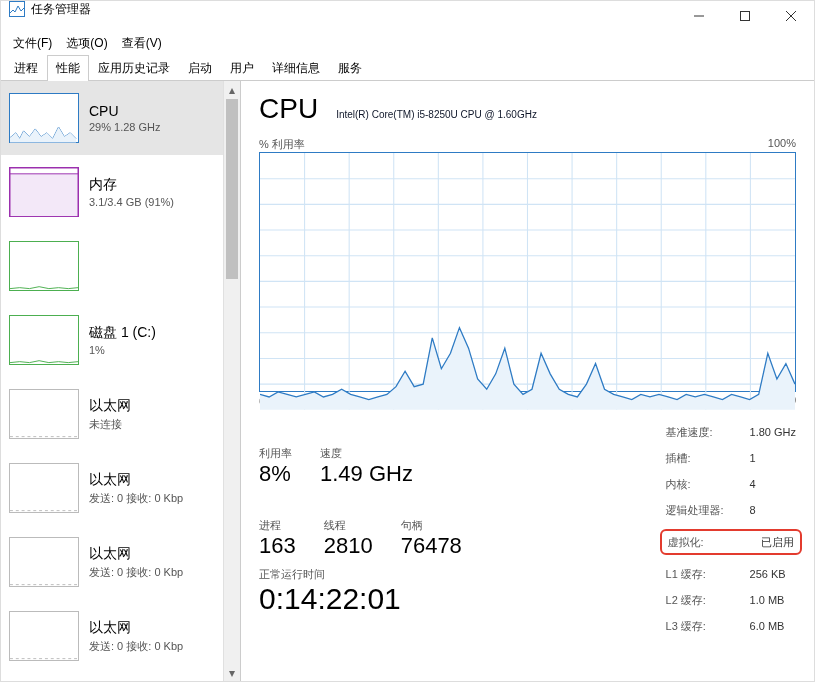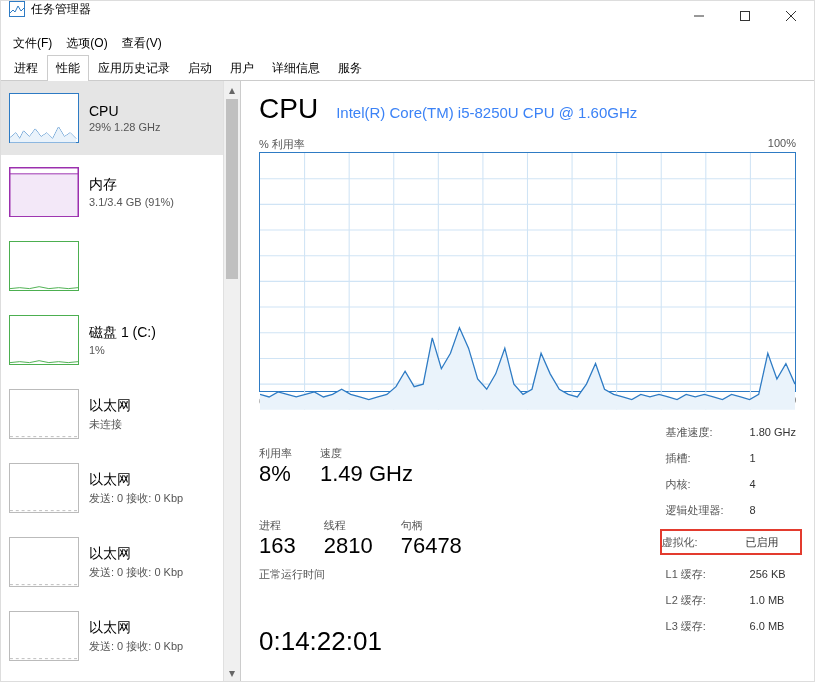--- a/index.html
+++ b/index.html
@@ -102,48 +102,49 @@
   
   .detail {
     flex: 1;
     padding: 12px 18px 0 18px;
     display: flex;
     flex-direction: column;
     overflow: hidden;
   }
   .d-header { display:flex; align-items: baseline; gap: 18px; margin-bottom: 6px;}
   .d-header .big { font-size: 28px; font-weight: 400; }
-  .d-header .model { font-size: 15px; color:#3b82f6; }
+  .d-header .model { font-size: 10px; color:#0f172a; }
   .chart-labels { display:flex; justify-content:space-between; font-size:11px; color:#555; margin-top:6px;}
   .chart-box {
     border: 1px solid #2e7bc4;
     height: 240px;
     position: relative;
     background: #fff;
   }
   .chart-box svg { position:absolute; inset:0; }
   .grid-line { stroke:#d0e4f5; stroke-width:1; }
   .data-line { stroke:#2e7bc4; stroke-width:1.2; fill:none; }
   .data-fill { fill:#eaf3fb; }
   .xlabels { display:flex; justify-content:space-between; font-size:11px; color:#555; margin-top:2px; margin-bottom:8px;}
   .stats { display:flex; gap:30px; margin-top:6px; }
   .col1, .col2 { display:flex; flex-direction:column; gap:8px; }
   .col1 { flex:1; }
   .row1 { display:flex; gap:28px;margin-top:23px; }
   .stat .label { font-size:11px; color:#555; }
   .stat .value { font-size:22px; color:#000; margin-top:0; }
-  .uptime .value { font-size:26px;margin-top:44px; }
+  .uptime .value { font-size:30px; }
   .specgrid { font-size:11px; color:#333; }
   .specgrid div { display:flex; gap:12px; line-height:18px; }
   .specgrid .k { width:72px; color:#555; }
   .highlight-box {
     border: 2.5px solid #e33b2e;
-    border-radius: 0;
-    padding: 2px 0;
+    border-radius: 6px;
+    padding: 2px 6px;
     margin: 2px -6px;
+    justify-content: space-between;
   }
 </style>
 </head>
 <body>
 
 <div class="titlebar">
   <svg class="app-icon" viewBox="0 0 16 16">
     <rect x="0.5" y="0.5" width="15" height="15" fill="#fff" stroke="#2e7bc4"></rect>
     <polyline points="1,12 4,9 6,11 9,5 12,10 15,7" fill="none" stroke="#2e7bc4" stroke-width="1"></polyline>
   </svg>

